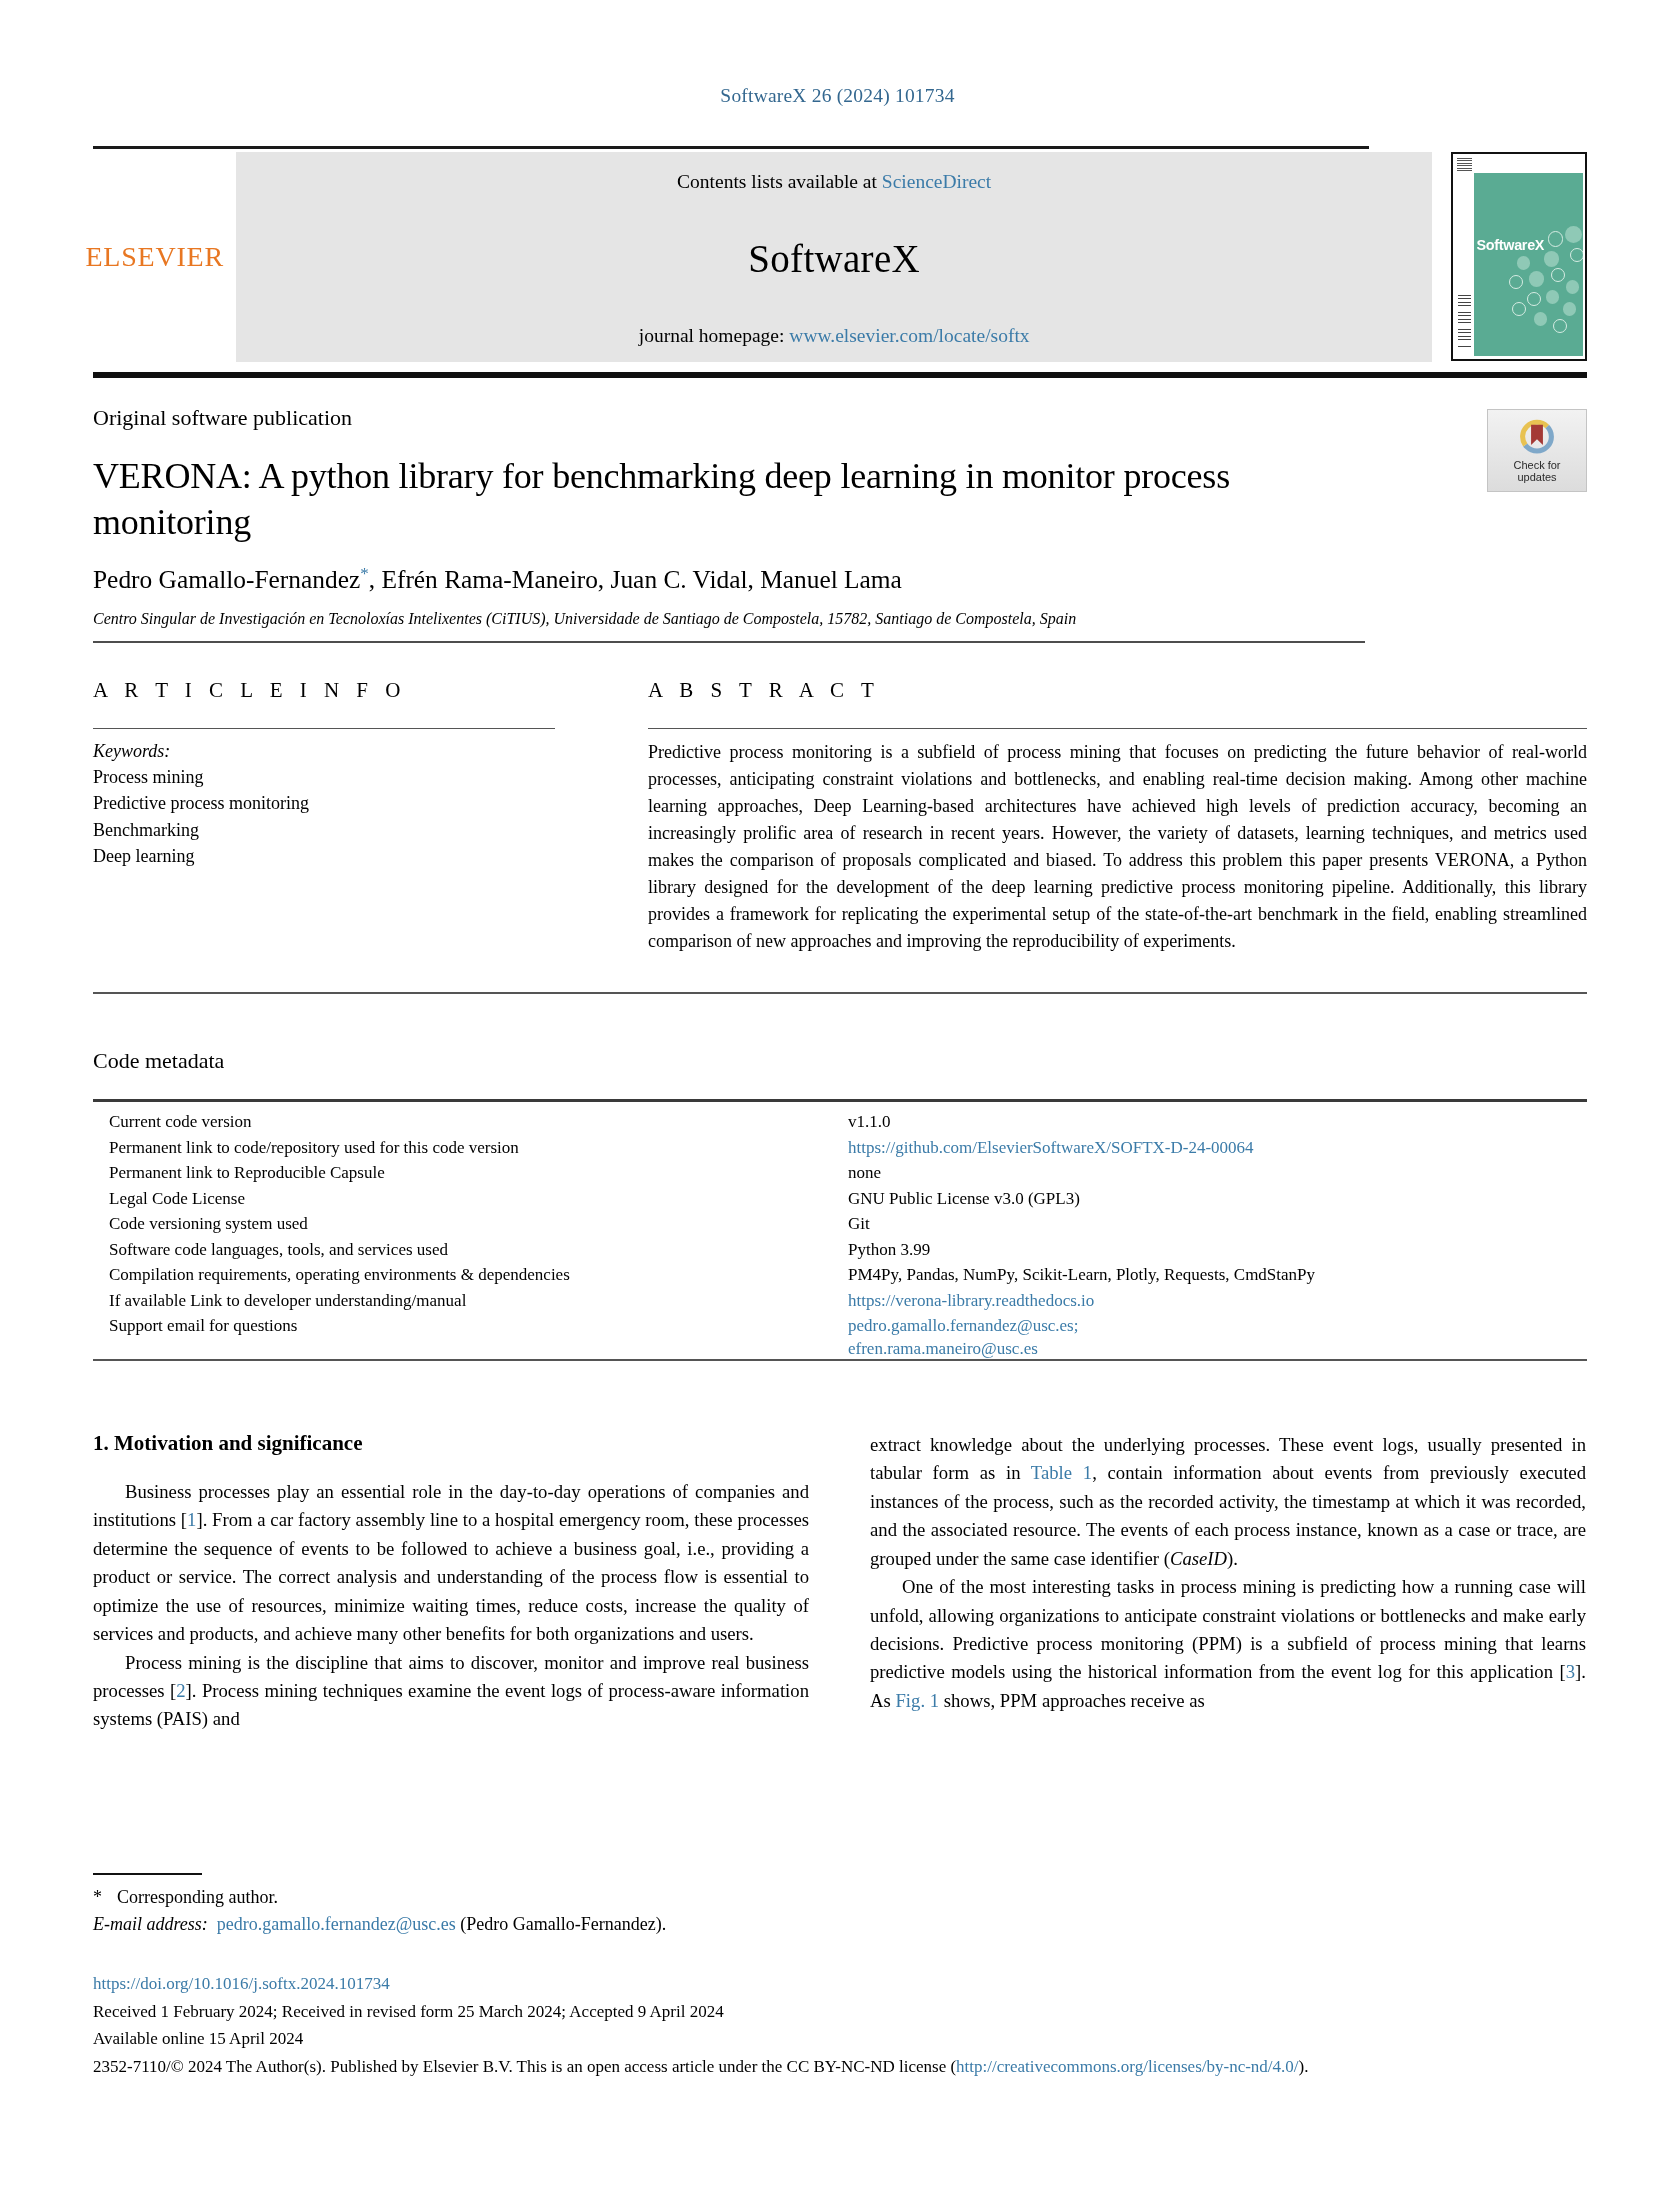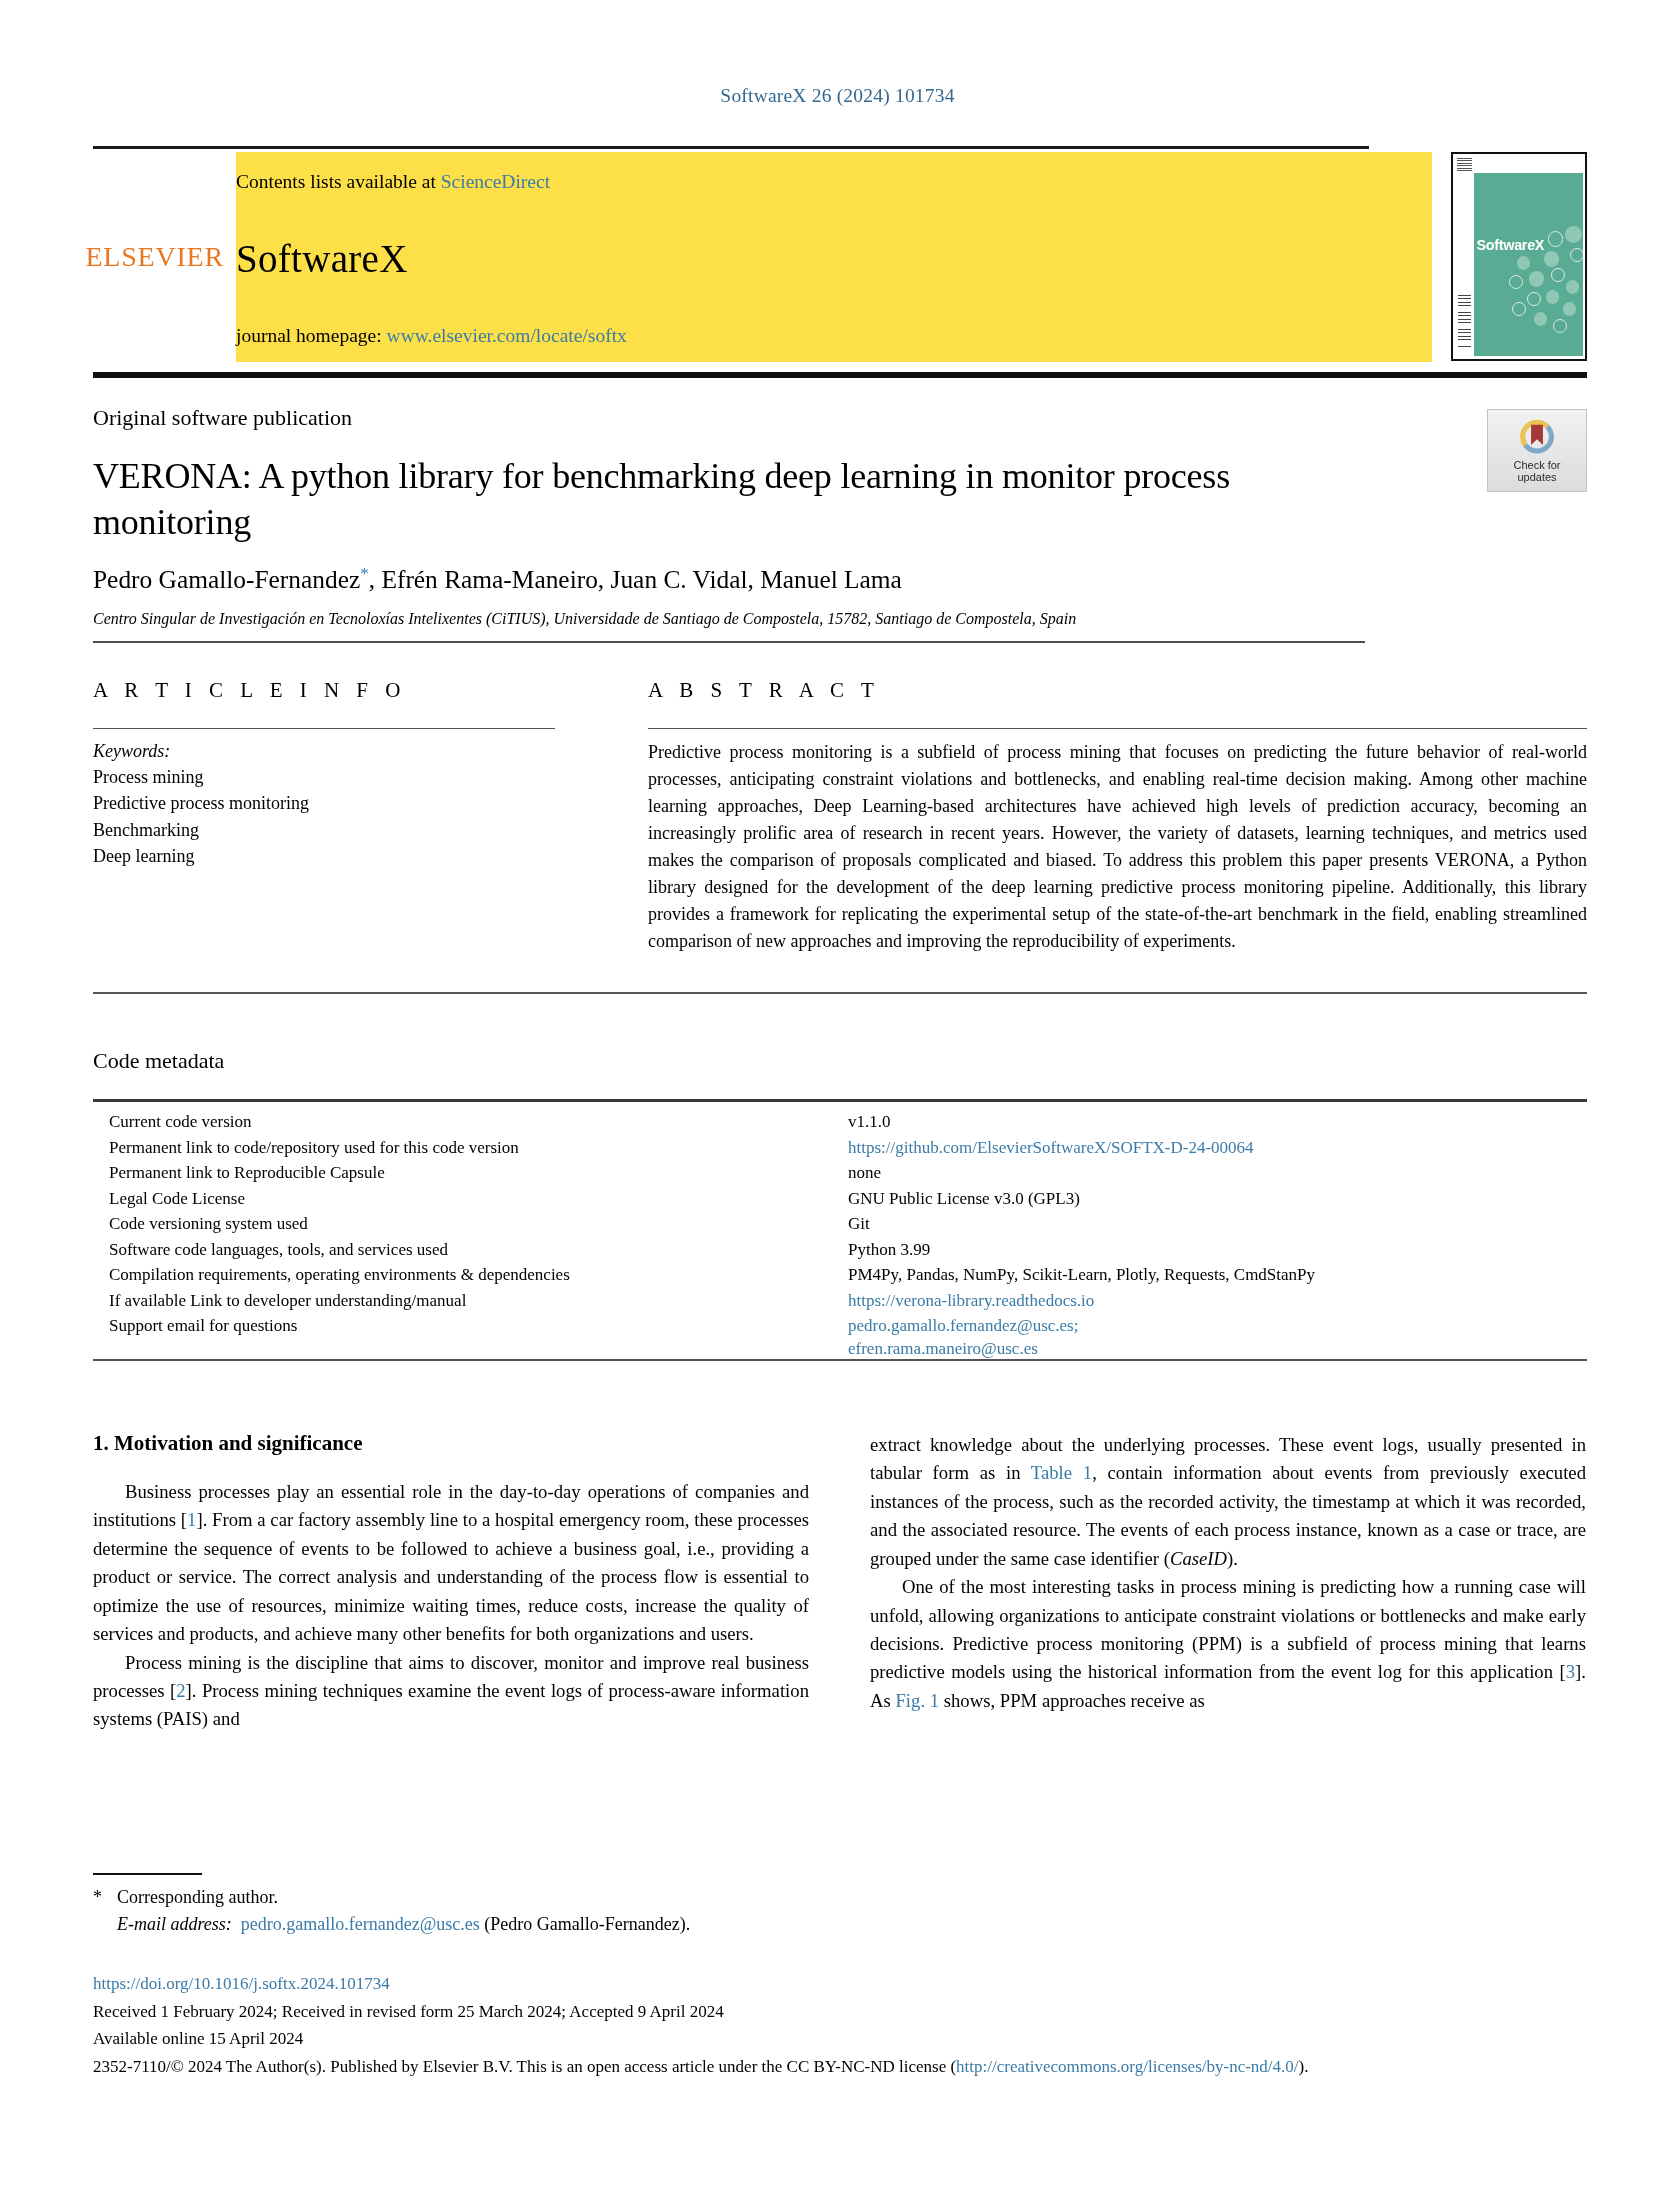--- a/index.html
+++ b/index.html
@@ -66,25 +66,25 @@
     font-family: "Liberation Serif", serif;
     font-size: 28px;
     letter-spacing: 0.8px;
     color: #e87722;
     line-height: 1;
     margin-top: 1.7px;
   }
 
   .masthead-center {
     flex: 1 1 auto;
-    background: #fde047;
+    background: #e5e5e5;
     display: flex;
     flex-direction: column;
     justify-content: space-between;
-    align-items: flex-start;
+    align-items: center;
     padding: 18.7px 0 15.3px 0;
     margin-left: 12px;
     box-sizing: border-box;
   }
   .contents-line { font-size: 19.5px; }
   .journal-big {
     font-size: 39px;
     letter-spacing: 0.3px;
   }
   .homepage-line { font-size: 19.5px; }
@@ -407,21 +407,21 @@
     </div>
     <div class="bcol right">
       <p class="p noind"><span>extract knowledge about the underlying processes. These event logs, usually presented in tabular form as in </span><a class="lnk" href="#">Table 1</a><span>, contain information about events from previously executed instances of the process, such as the recorded activity, the timestamp at which it was recorded, and the associated resource. The events of each process instance, known as a case or trace, are grouped under the same case identifier (</span><i>CaseID</i><span>).</span></p>
       <p class="p"><span>One of the most interesting tasks in process mining is predicting how a running case will unfold, allowing organizations to anticipate constraint violations or bottlenecks and make early decisions. Predictive process monitoring (PPM) is a subfield of process mining that learns predictive models using the historical information from the event log for this application [</span><a class="lnk" href="#">3</a><span>]. As </span><a class="lnk" href="#">Fig. 1</a><span> shows, PPM approaches receive as</span></p>
     </div>
   </div>
 
   <div class="fn-rule"></div>
   <div class="footnote">
     <div><span class="star">*</span><span>Corresponding author.</span></div>
-    <div style="margin-left:24px"><span class="fn-ital">E-mail address:</span>&nbsp; <a class="lnk" href="#">pedro.gamallo.fernandez@usc.es</a> <span>(Pedro Gamallo-Fernandez).</span></div>
+    <div style=""><span class="fn-ital">E-mail address:</span>&nbsp; <a class="lnk" href="#">pedro.gamallo.fernandez@usc.es</a> <span>(Pedro Gamallo-Fernandez).</span></div>
   </div>
 
   <div class="footer">
     <div class="ln"><a class="lnk" href="#">https://doi.org/10.1016/j.softx.2024.101734</a></div>
     <div class="ln">Received 1 February 2024; Received in revised form 25 March 2024; Accepted 9 April 2024</div>
     <div class="ln">Available online 15 April 2024</div>
     <div class="ln"><span>2352-7110/© 2024 The Author(s).  Published by Elsevier B.V. This is an open access article under the CC BY-NC-ND license (</span><a class="lnk" href="#">http://creativecommons.org/licenses/by-nc-nd/4.0/</a><span>).</span></div>
   </div>
 
 </div>

